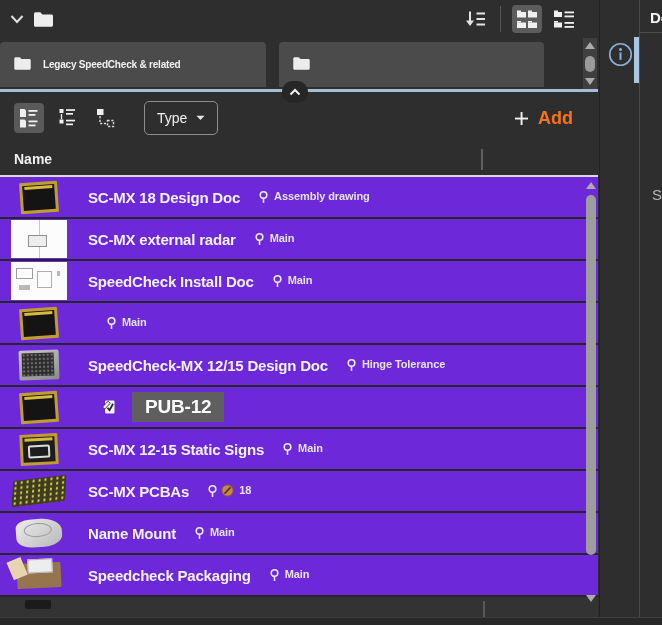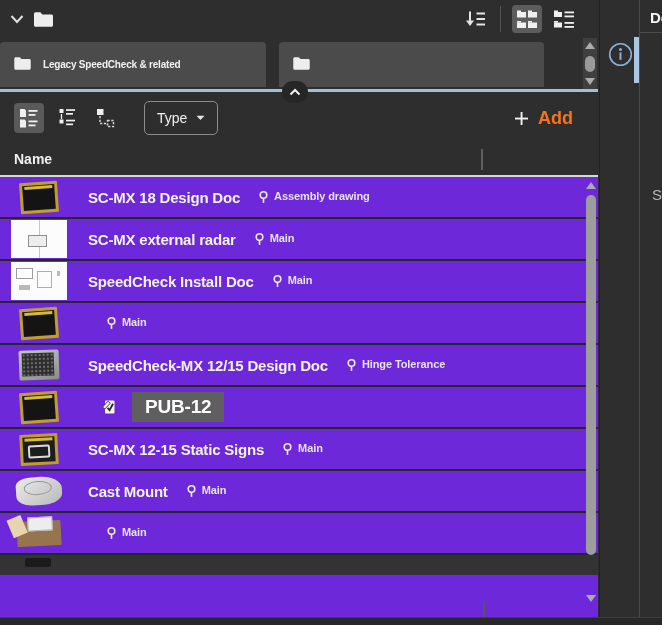--- a/index.html
+++ b/index.html
@@ -352,41 +352,61 @@
       <svg class="pin-ic" width="11" height="15" viewBox="0 0 11 15">
         <circle cx="5.5" cy="5" r="3.3" fill="none" stroke="#ececec" stroke-width="1.6"></circle>
         <rect x="4.7" y="8.3" width="1.6" height="4.6" fill="#ececec"></rect>
       </svg>
 
       <span class="branch-label">Main</span>
     </span>
 
   </div>
 
+  <div class="row">
+    <div class="thumb thumb-pcb">
+              <div class="art"></div>
+            </div>
+    <span class="row-name">SC-MX PCBAs</span>
+    <span class="meta">
+      <svg class="pin-ic" width="11" height="15" viewBox="0 0 11 15">
+        <circle cx="5.5" cy="5" r="3.3" fill="none" stroke="#ececec" stroke-width="1.6"></circle>
+        <rect x="4.7" y="8.3" width="1.6" height="4.6" fill="#ececec"></rect>
+      </svg>
+      <svg class="warn-ic" width="13" height="13" viewBox="0 0 13 13">
+        <circle cx="6.5" cy="6.5" r="5.6" fill="#c8854f"></circle>
+        <circle cx="6.5" cy="6.5" r="5.6" fill="none" stroke="#8a5a33" stroke-width="1"></circle>
+        <path d="M3.4 9.6 L9.6 3.4" stroke="#4a3526" stroke-width="1.5"></path>
+      </svg>
+      <span class="branch-label">18</span>
+    </span>
+
+  </div>
 
   <div class="row">
     <div class="thumb thumb-cast">
               <div class="art"></div>
             </div>
-    <span class="row-name">Cast Mount</span>
+    <span class="row-name">Name Mount</span>
     <span class="meta">
       <svg class="pin-ic" width="11" height="15" viewBox="0 0 11 15">
         <circle cx="5.5" cy="5" r="3.3" fill="none" stroke="#ececec" stroke-width="1.6"></circle>
         <rect x="4.7" y="8.3" width="1.6" height="4.6" fill="#ececec"></rect>
       </svg>
 
       <span class="branch-label">Main</span>
     </span>
 
   </div>
 
   <div class="row">
     <div class="thumb thumb-box">
               <div class="art"></div>
             </div>
+    <span class="row-name">Speedcheck Packaging</span>
     <span class="meta">
       <svg class="pin-ic" width="11" height="15" viewBox="0 0 11 15">
         <circle cx="5.5" cy="5" r="3.3" fill="none" stroke="#ececec" stroke-width="1.6"></circle>
         <rect x="4.7" y="8.3" width="1.6" height="4.6" fill="#ececec"></rect>
       </svg>
 
       <span class="branch-label">Main</span>
     </span>
 
   </div>

